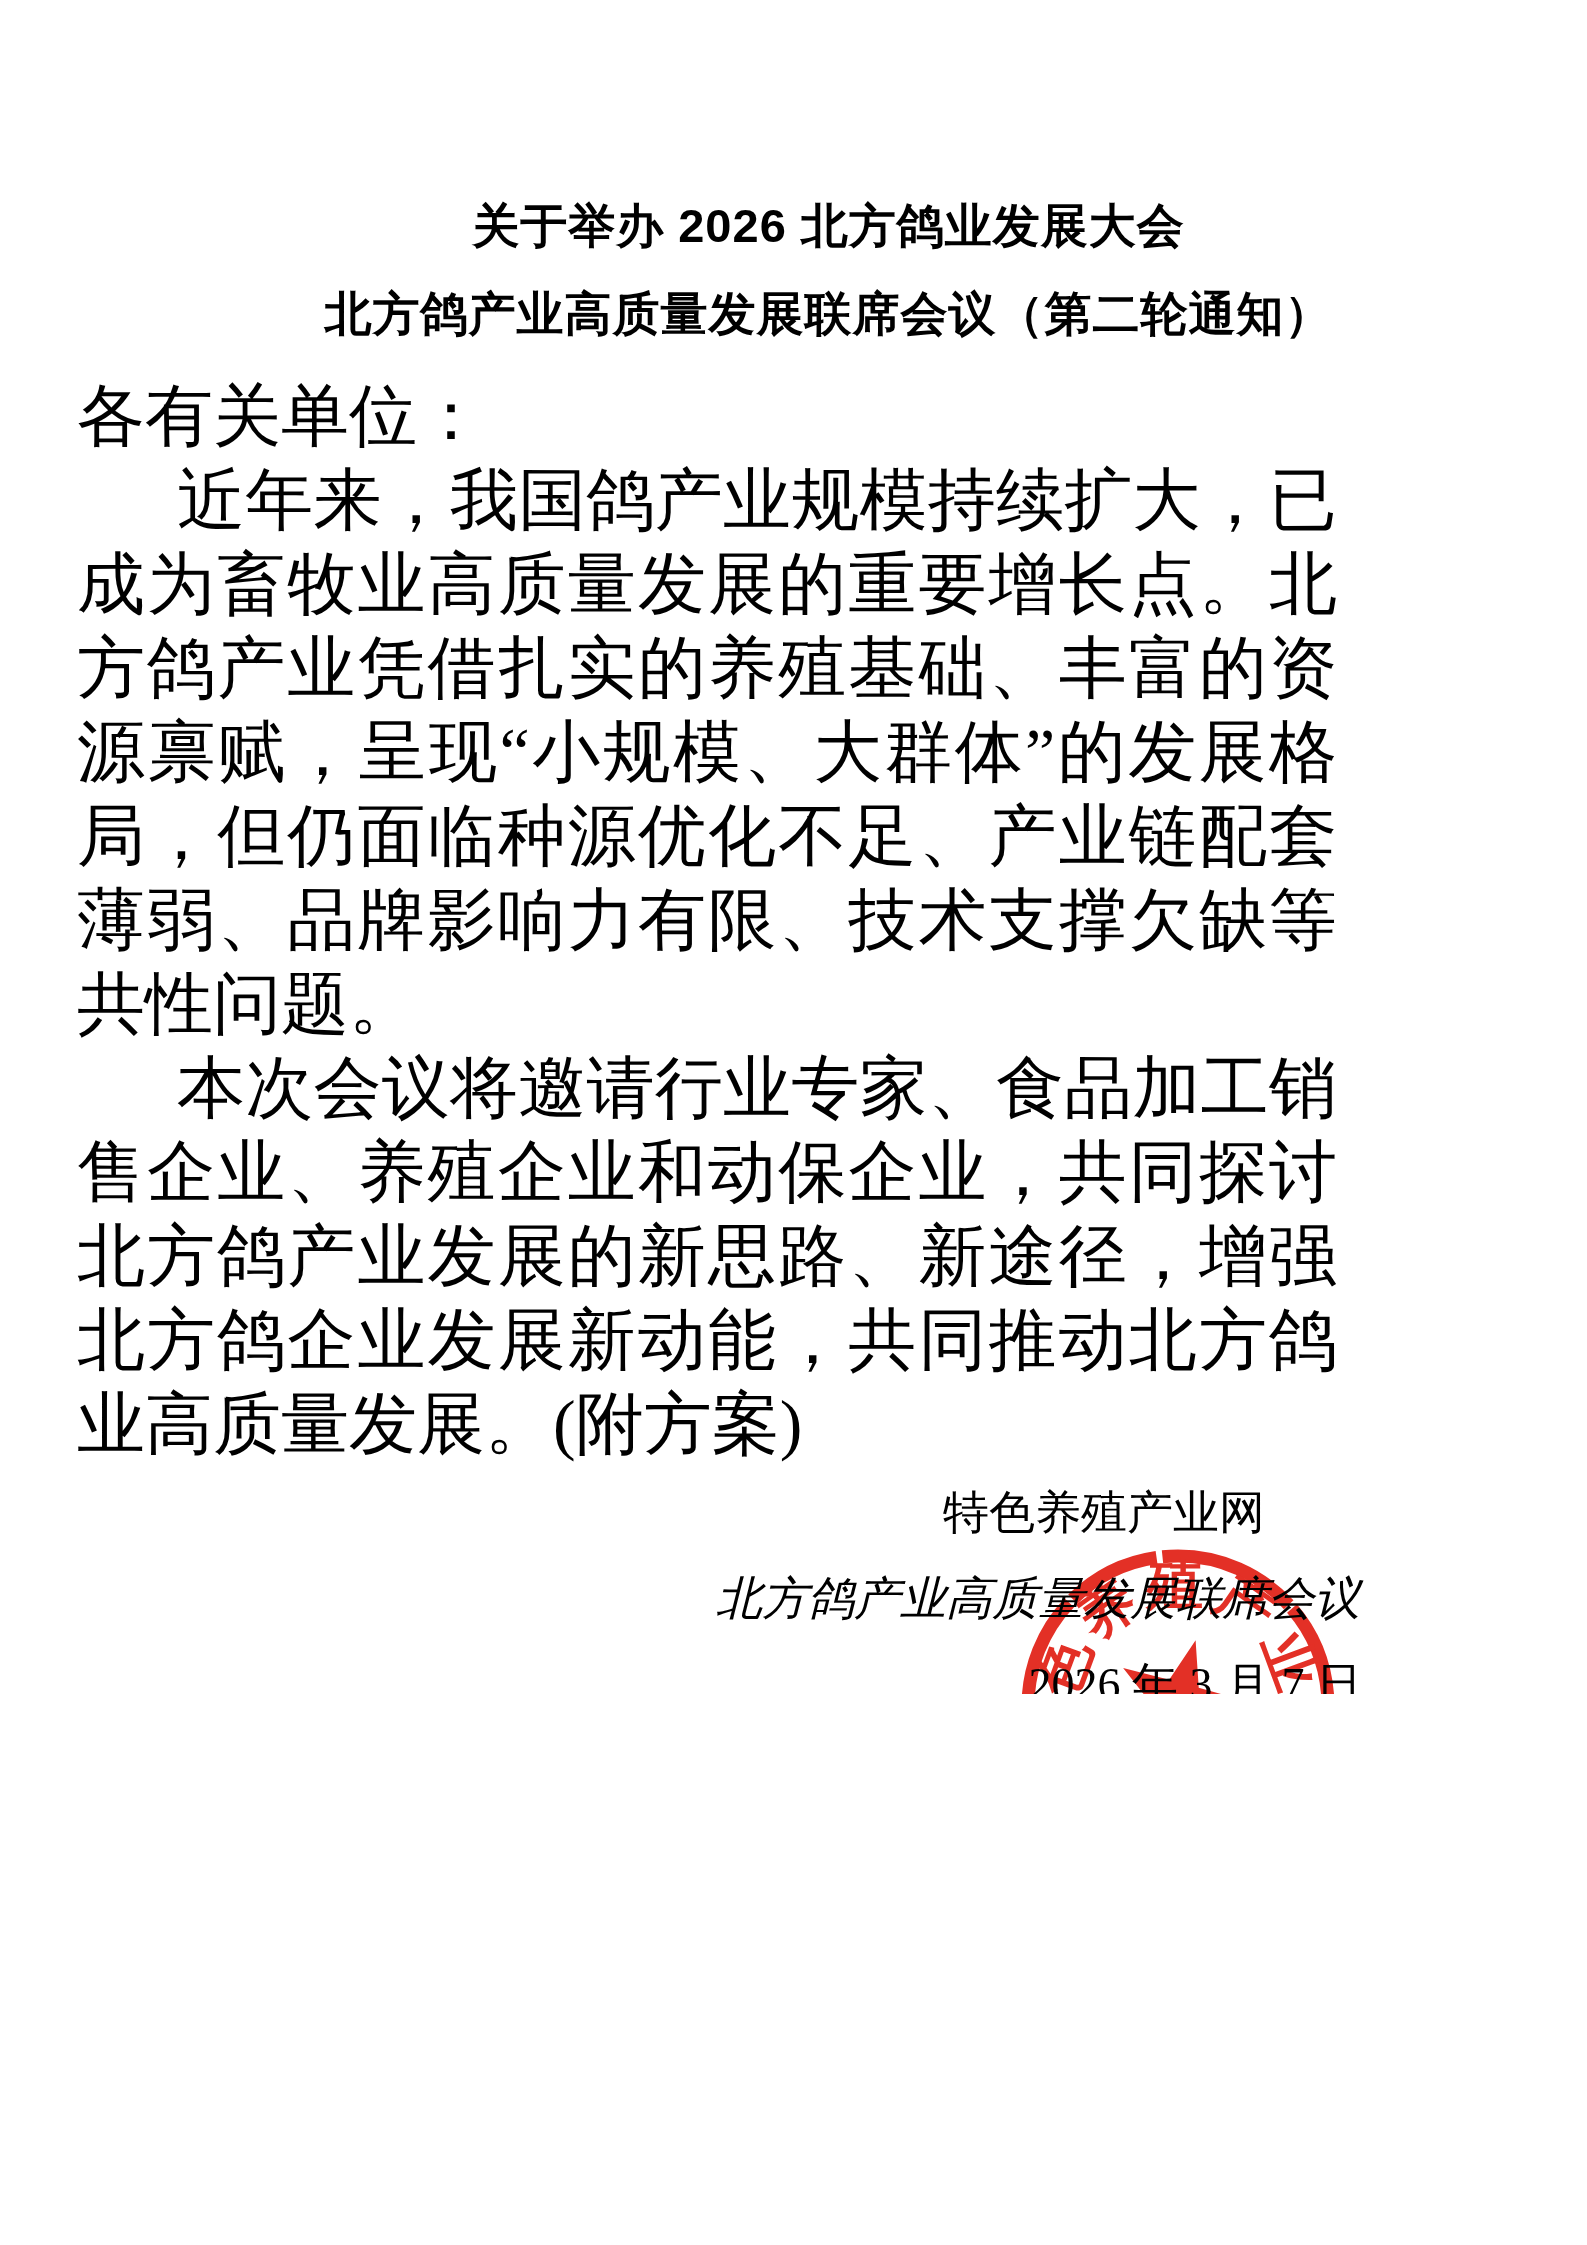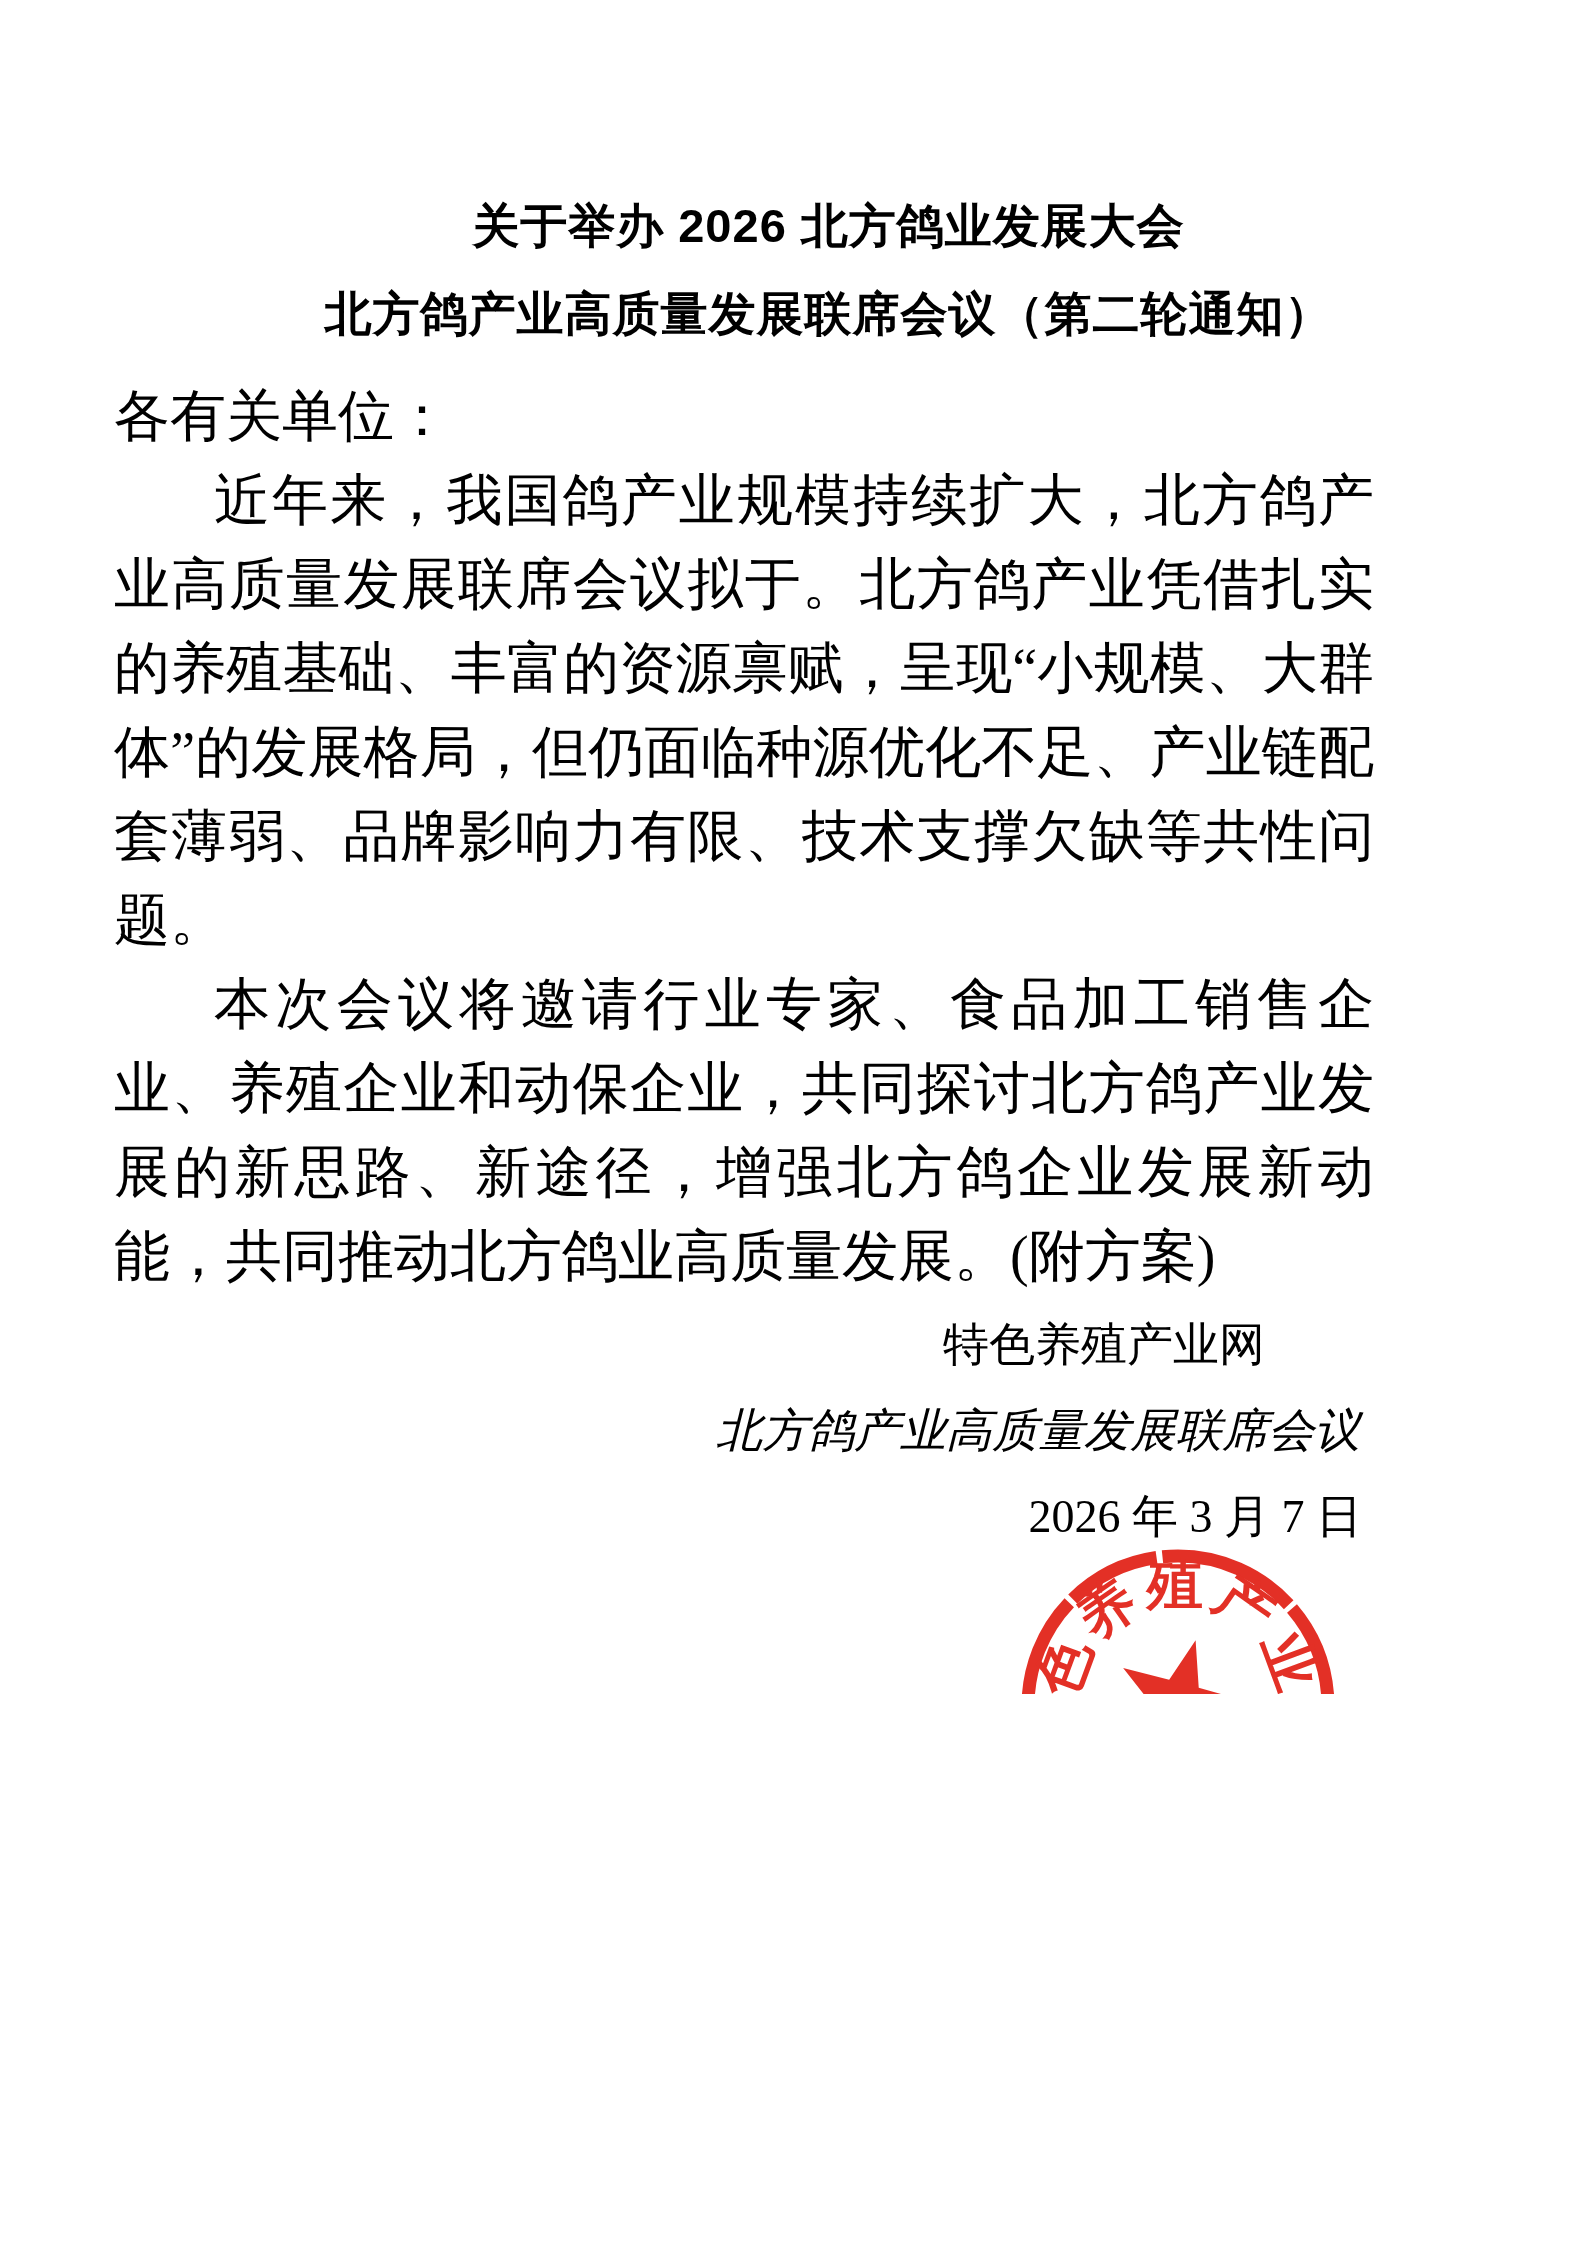--- a/index.html
+++ b/index.html
@@ -17,23 +17,23 @@
     margin-left: 70px;
     text-align: center;
     font-family: "Liberation Sans", sans-serif;
     font-weight: bold;
     font-size: 47px;
     line-height: 88px;
     letter-spacing: 1px;
   }
   .content {
     width: 1260px;
-    margin-left: 114px;
+    margin-left: 77px;
     margin-top: 16px;
-    font-size: 56px;
+    font-size: 68px;
     line-height: 84px;
     text-align: justify;
     text-justify: inter-ideograph;
   }
   .content p { margin: 0; text-indent: 100px; }
   .content .salutation { text-indent: 0; }
   .signature {
     width: 1260px;
     margin-left: 165px;
     margin-top: 4px;
@@ -66,21 +66,21 @@
 
 <div class="page">
 
   <div class="title-block">
     <div>关于举办 2026 北方鸽业发展大会</div>
     <div>北方鸽产业高质量发展联席会议（第二轮通知）</div>
   </div>
 
   <div class="content">
     <p class="salutation">各有关单位：</p>
-    <p>近年来，我国鸽产业规模持续扩大，北方鸽产业高质量发展联席会议拟于。北方鸽产业凭借扎实的养殖基础、丰富的资源禀赋，呈现“小规模、大群体”的发展格局，但仍面临种源优化不足、产业链配套薄弱、品牌影响力有限、技术支撑欠缺等共性问题。</p>
+    <p>近年来，我国鸽产业规模持续扩大，已成为畜牧业高质量发展的重要增长点。北方鸽产业凭借扎实的养殖基础、丰富的资源禀赋，呈现“小规模、大群体”的发展格局，但仍面临种源优化不足、产业链配套薄弱、品牌影响力有限、技术支撑欠缺等共性问题。</p>
     <p>本次会议将邀请行业专家、食品加工销售企业、养殖企业和动保企业，共同探讨北方鸽产业发展的新思路、新途径，增强北方鸽企业发展新动能，共同推动北方鸽业高质量发展。(附方案)</p>
   </div>
 
   <div class="signature">
     <div class="org-primary">特色养殖产业网</div>
     <div class="org-secondary">北方鸽产业高质量发展联席会议</div>
     <div class="sig-date">2026 年 3 月 7 日</div>
   </div>
 
   <svg class="stamp" viewBox="0 0 320 320" aria-hidden="true">

